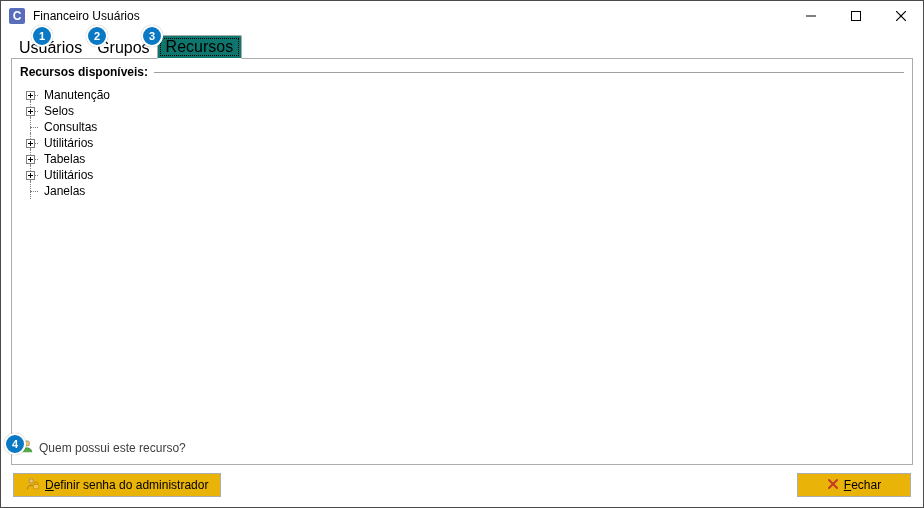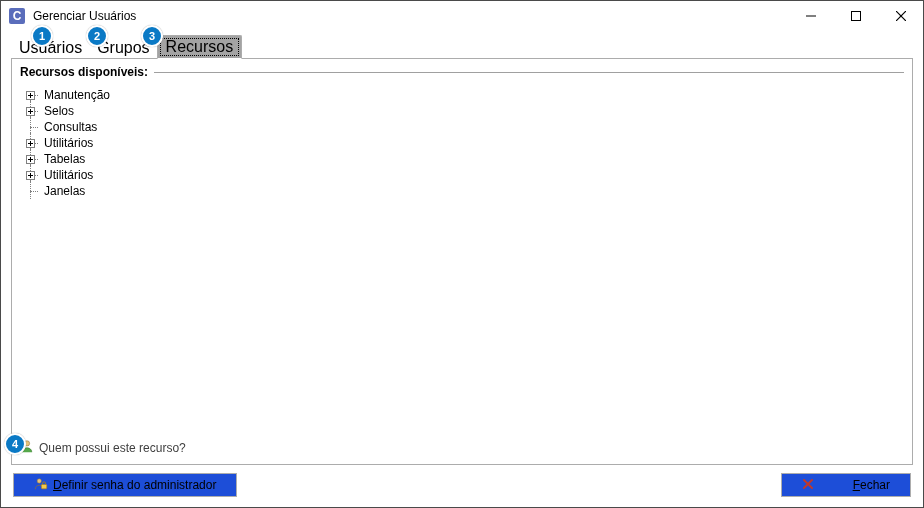--- a/index.html
+++ b/index.html
@@ -80,21 +80,21 @@
     padding: 2px 8px;
     font-size: 16px;
     position: relative;
     margin-right: -1px;
     cursor: pointer;
   }
   .tab.inactive {
     border: none;
   }
   .tab.active {
-    background: #a3a3a3;
+    background: #0f766e;
     border: 1px solid #acacac;
     border-bottom: 1px solid #fff;
     border-radius: 2px 2px 0 0;
     z-index: 3;
   }
   .tab.active::after {
     
     content: "";
     position: absolute;
     left: 2px; right: 2px; top: 2px; bottom: 2px;
@@ -215,27 +215,27 @@
 
   .footer-buttons {
     display: flex;
     align-items: center;
     gap: 10px;
     padding: 8px 2px 0 2px;
   }
   .button {
     display: inline-flex;
     align-items: center;
-    justify-content: space-between;
+    justify-content: center;
     gap: 5px;
     height: 22px;
     font-size: 12px;
-    background: #1d4ed8;
+    background: #eab308;
     border: 1px solid #adadad;
-    padding: 0 20px;
+    padding: 0 12px;
     cursor: pointer;
     user-select: none;
   }
   .button span.mnemonic { text-decoration: underline; }
   .spacer { flex: 1 1 auto; }
 
   
   .callout {
     position: absolute;
     width: 18px;
@@ -252,21 +252,21 @@
     z-index: 50;
   }
 </style>
 </head>
 <body>
 
 <div class="window">
 
   <div class="titlebar">
     <div class="app-icon">C</div>
-    <div class="title-text">Gerenciar Usuários</div>
+    <div class="title-text">Financeiro Usuários</div>
     <div class="controls">
       <div class="win-btn">
         <svg viewBox="0 0 10 10">
             <line x1="0" y1="5" x2="10" y2="5" stroke="#000" stroke-width="1"></line>
           </svg>
       </div>
       <div class="win-btn">
         <svg viewBox="0 0 10 10">
             <rect x="0.5" y="0.5" width="9" height="9" fill="none" stroke="#000" stroke-width="1"></rect>
           </svg>

